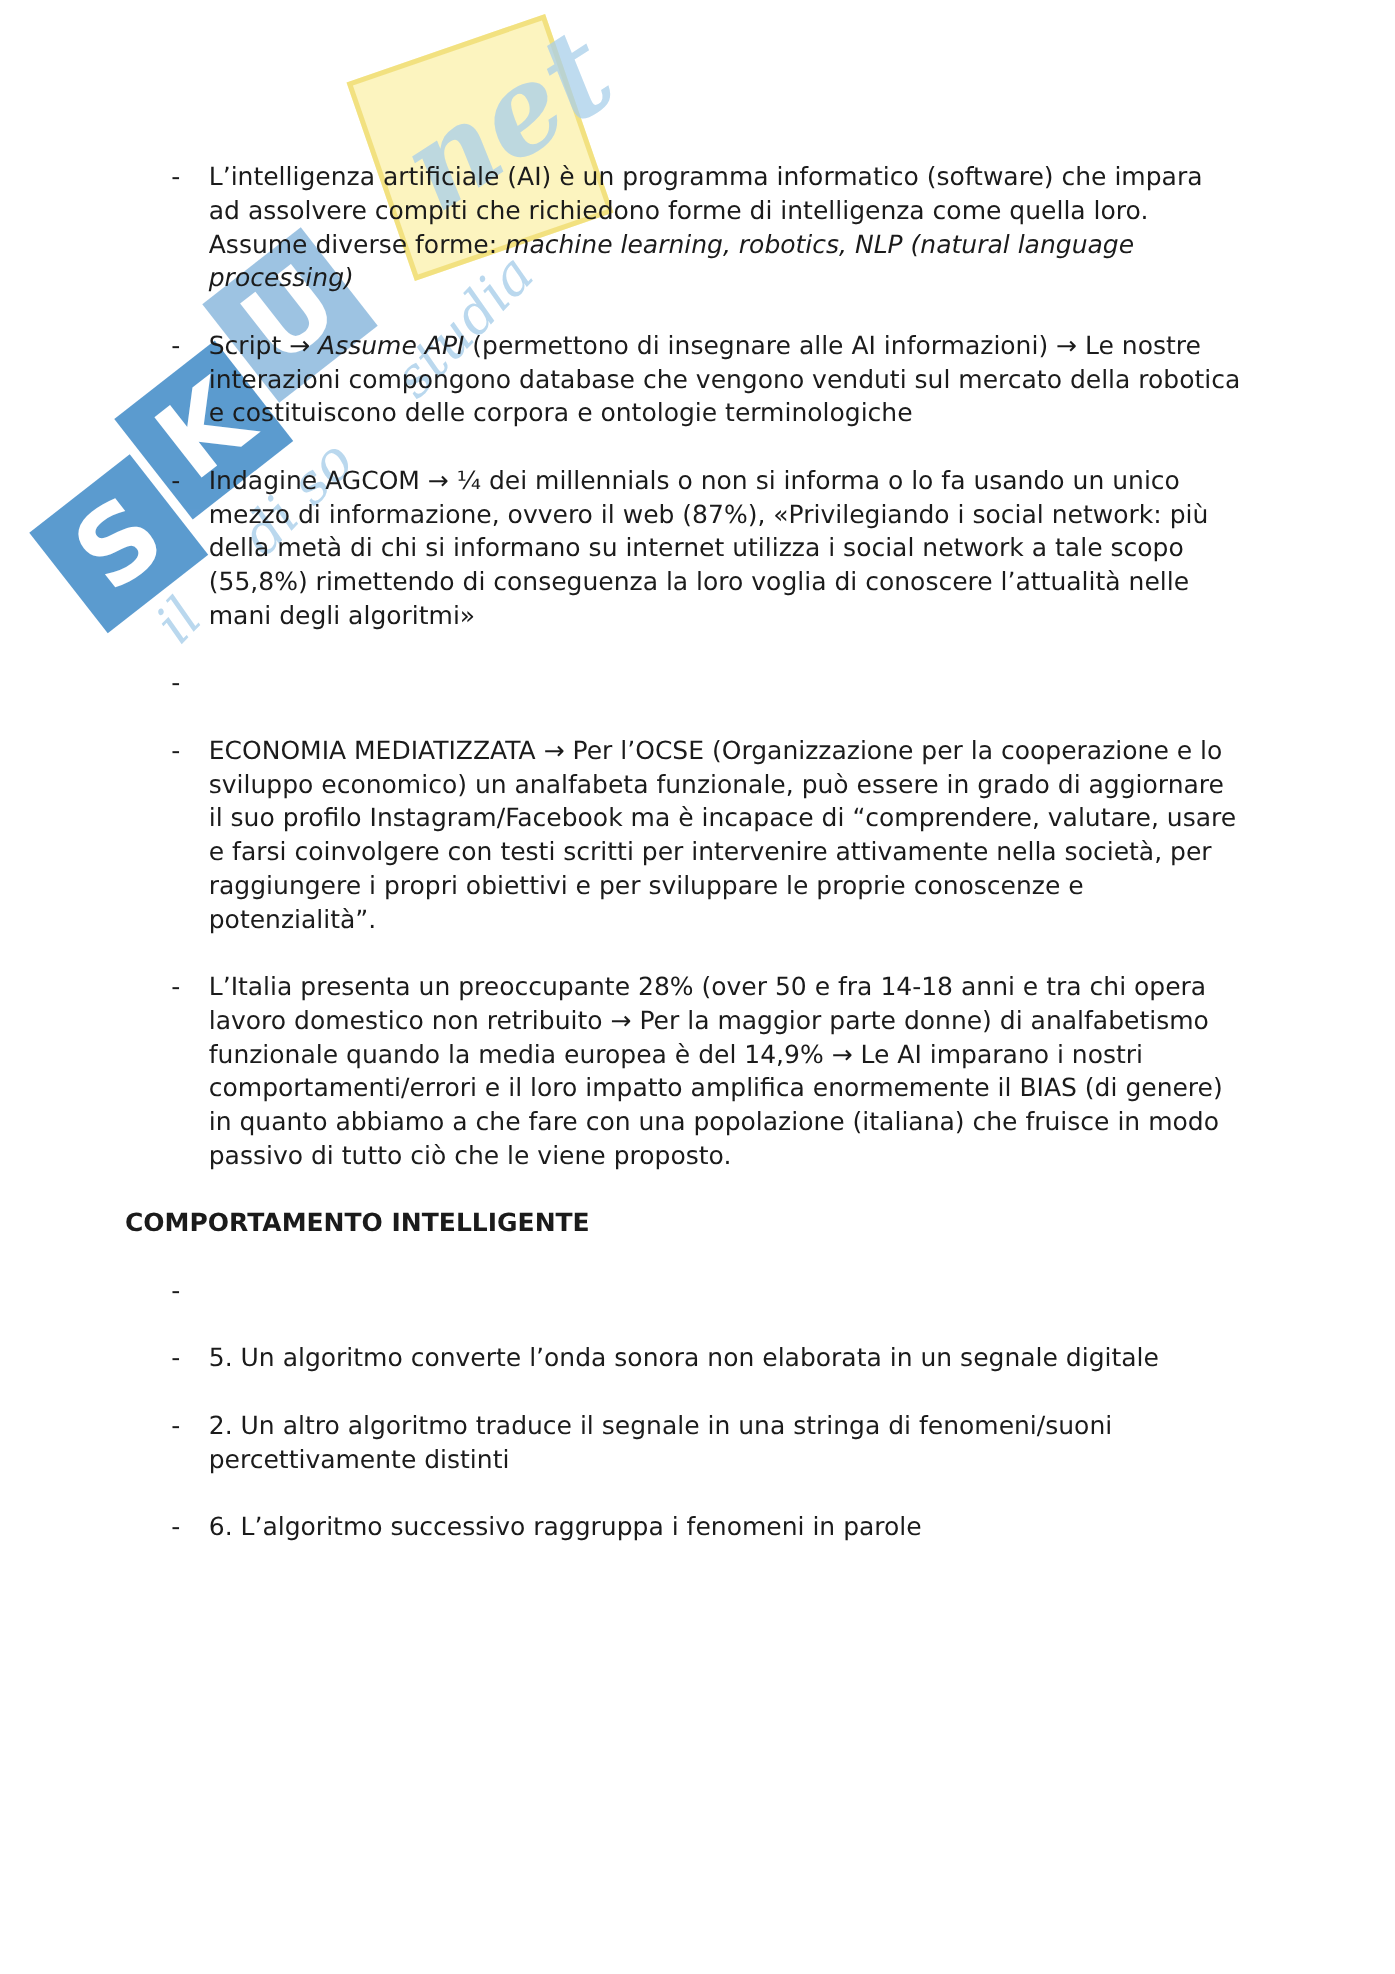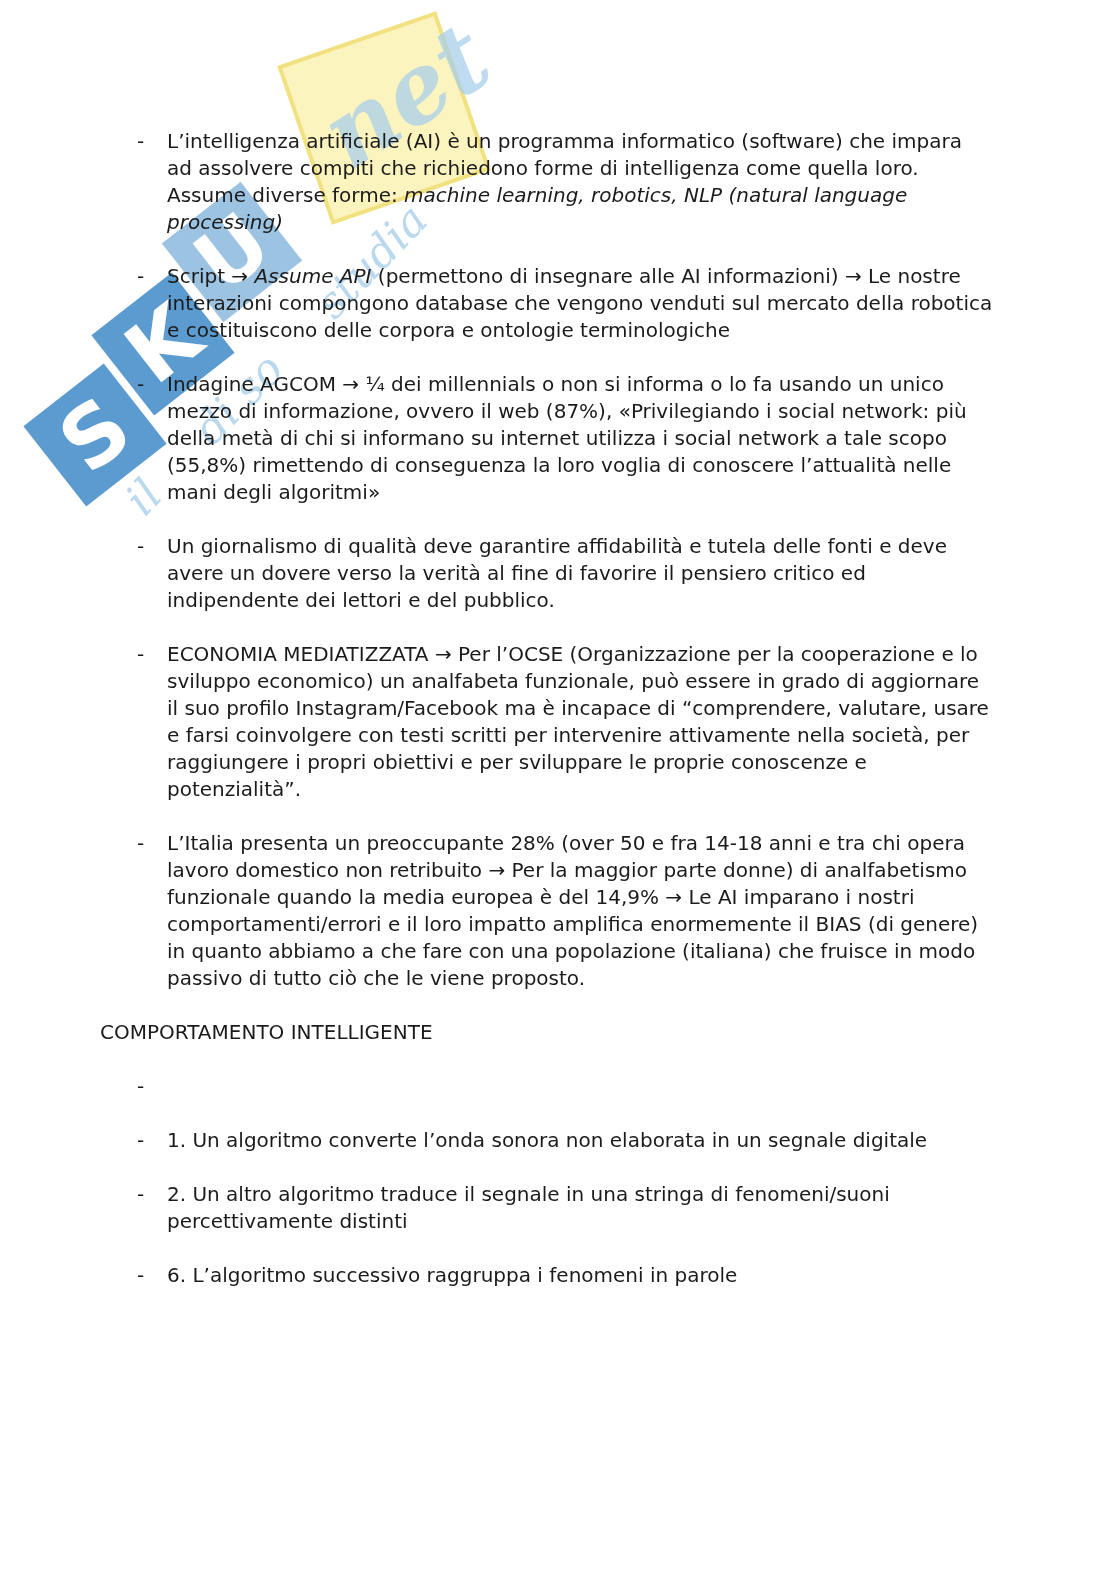--- a/index.html
+++ b/index.html
@@ -53,21 +53,21 @@
   }
 
   
   .content { position:absolute; inset:0; z-index:2; padding:128px 90px 0 100px; box-sizing:border-box; }
   .bullet-list { list-style:none; margin:0; padding:0; }
   .bullet-item { display:flex; margin:0 0 27px 0; font-size:20px; line-height:27px; }
   .bullet-marker { flex:0 0 30px; margin-left:37px; }
   .bullet-text { width:826px; }
   .bullet-text i { font-style:italic; }
   .section-heading {
-    font-size:20px; line-height:27px; font-weight:400;
+    font-size:20px; line-height:27px; font-weight:700;
     margin:0 0 27px 0;
   }
 </style>
 </head>
 <body>
 
 <div class="page">
 
   <div class="watermark">
     <div class="wm-tile wm-tile-0" style="background-color: rgb(78, 147, 204);">S</div>
@@ -91,39 +91,38 @@
         <li class="bullet-item">
           <span class="bullet-marker">-</span>
           <span class="bullet-text"><span>Script → </span><i>Assume API</i><span> (permettono di insegnare alle AI informazioni) → Le nostre interazioni compongono database che vengono venduti sul mercato della robotica e costituiscono delle corpora e ontologie terminologiche</span></span>
         </li>
         <li class="bullet-item">
           <span class="bullet-marker">-</span>
           <span class="bullet-text"><span>Indagine AGCOM → ¼ dei millennials o non si informa o lo fa usando un unico mezzo di informazione, ovvero il web (87%), «Privilegiando i social network: più della metà di chi si informano su internet utilizza i social network a tale scopo (55,8%) rimettendo di conseguenza la loro voglia di conoscere l’attualità nelle mani degli algoritmi»</span></span>
         </li>
         <li class="bullet-item">
           <span class="bullet-marker">-</span>
-          <span class="bullet-text"><span>Un giornalismo di qualità deve garantire affidabilità e tutela delle fonti e deve avere un dovere verso la verità al fine di favorire il pensiero critico ed indipendente dei lettori e del pubblico.</span></span>
         </li>
         <li class="bullet-item">
           <span class="bullet-marker">-</span>
           <span class="bullet-text"><span>ECONOMIA MEDIATIZZATA → Per l’OCSE (Organizzazione per la cooperazione e lo sviluppo economico) un analfabeta funzionale, può essere in grado di aggiornare il suo profilo Instagram/Facebook ma è incapace di “comprendere, valutare, usare e farsi coinvolgere con testi scritti per intervenire attivamente nella società, per raggiungere i propri obiettivi e per sviluppare le proprie conoscenze e potenzialità”.</span></span>
         </li>
         <li class="bullet-item">
           <span class="bullet-marker">-</span>
           <span class="bullet-text"><span>L’Italia presenta un preoccupante 28% (over 50 e fra 14-18 anni e tra chi opera lavoro domestico non retribuito → Per la maggior parte donne) di analfabetismo funzionale quando la media europea è del 14,9% → Le AI imparano i nostri comportamenti/errori e il loro impatto amplifica enormemente il BIAS (di genere) in quanto abbiamo a che fare con una popolazione (italiana) che fruisce in modo passivo di tutto ciò che le viene proposto.</span></span>
         </li>
       </ul>
     <h2 class="section-heading">COMPORTAMENTO INTELLIGENTE</h2>
     <ul class="bullet-list">
         <li class="bullet-item">
           <span class="bullet-marker">-</span>
         </li>
         <li class="bullet-item">
           <span class="bullet-marker">-</span>
-          <span class="bullet-text"><span>1. Un algoritmo converte l’onda sonora non elaborata in un segnale digitale</span></span>
+          <span class="bullet-text"><span>5. Un algoritmo converte l’onda sonora non elaborata in un segnale digitale</span></span>
         </li>
         <li class="bullet-item">
           <span class="bullet-marker">-</span>
           <span class="bullet-text"><span>2. Un altro algoritmo traduce il segnale in una stringa di fenomeni/suoni percettivamente distinti</span></span>
         </li>
         <li class="bullet-item">
           <span class="bullet-marker">-</span>
           <span class="bullet-text"><span>6. L’algoritmo successivo raggruppa i fenomeni in parole</span></span>
         </li>
       </ul>

